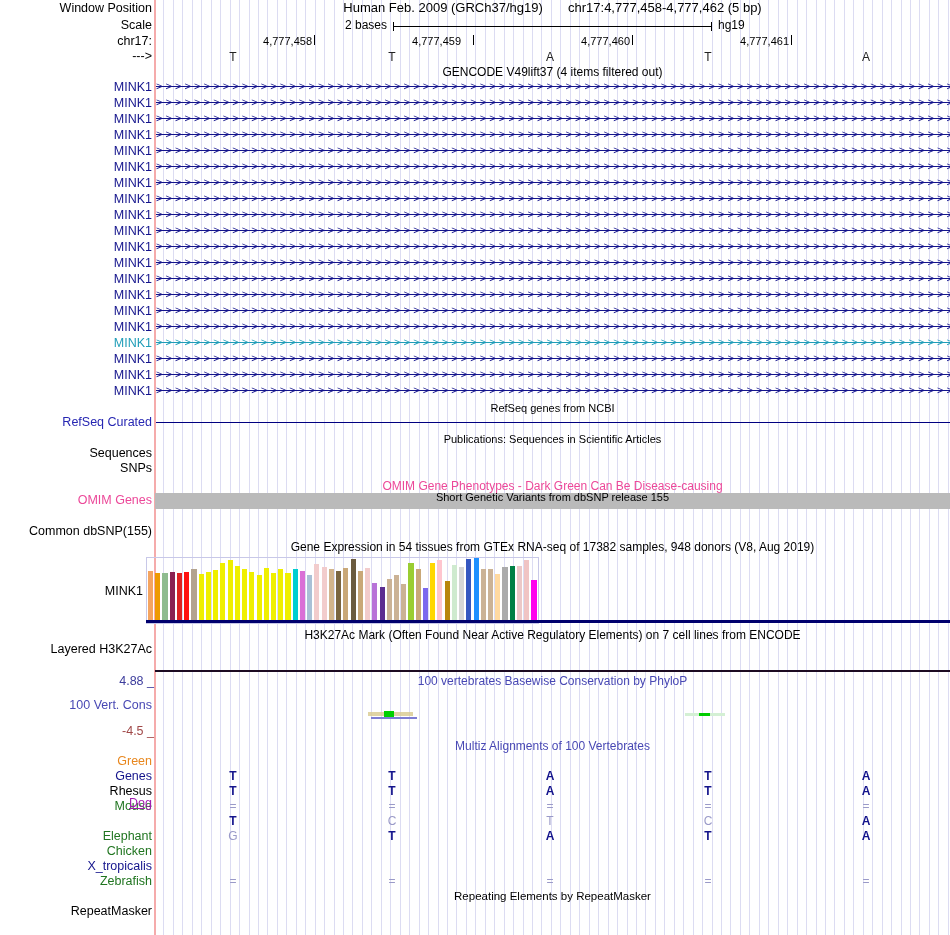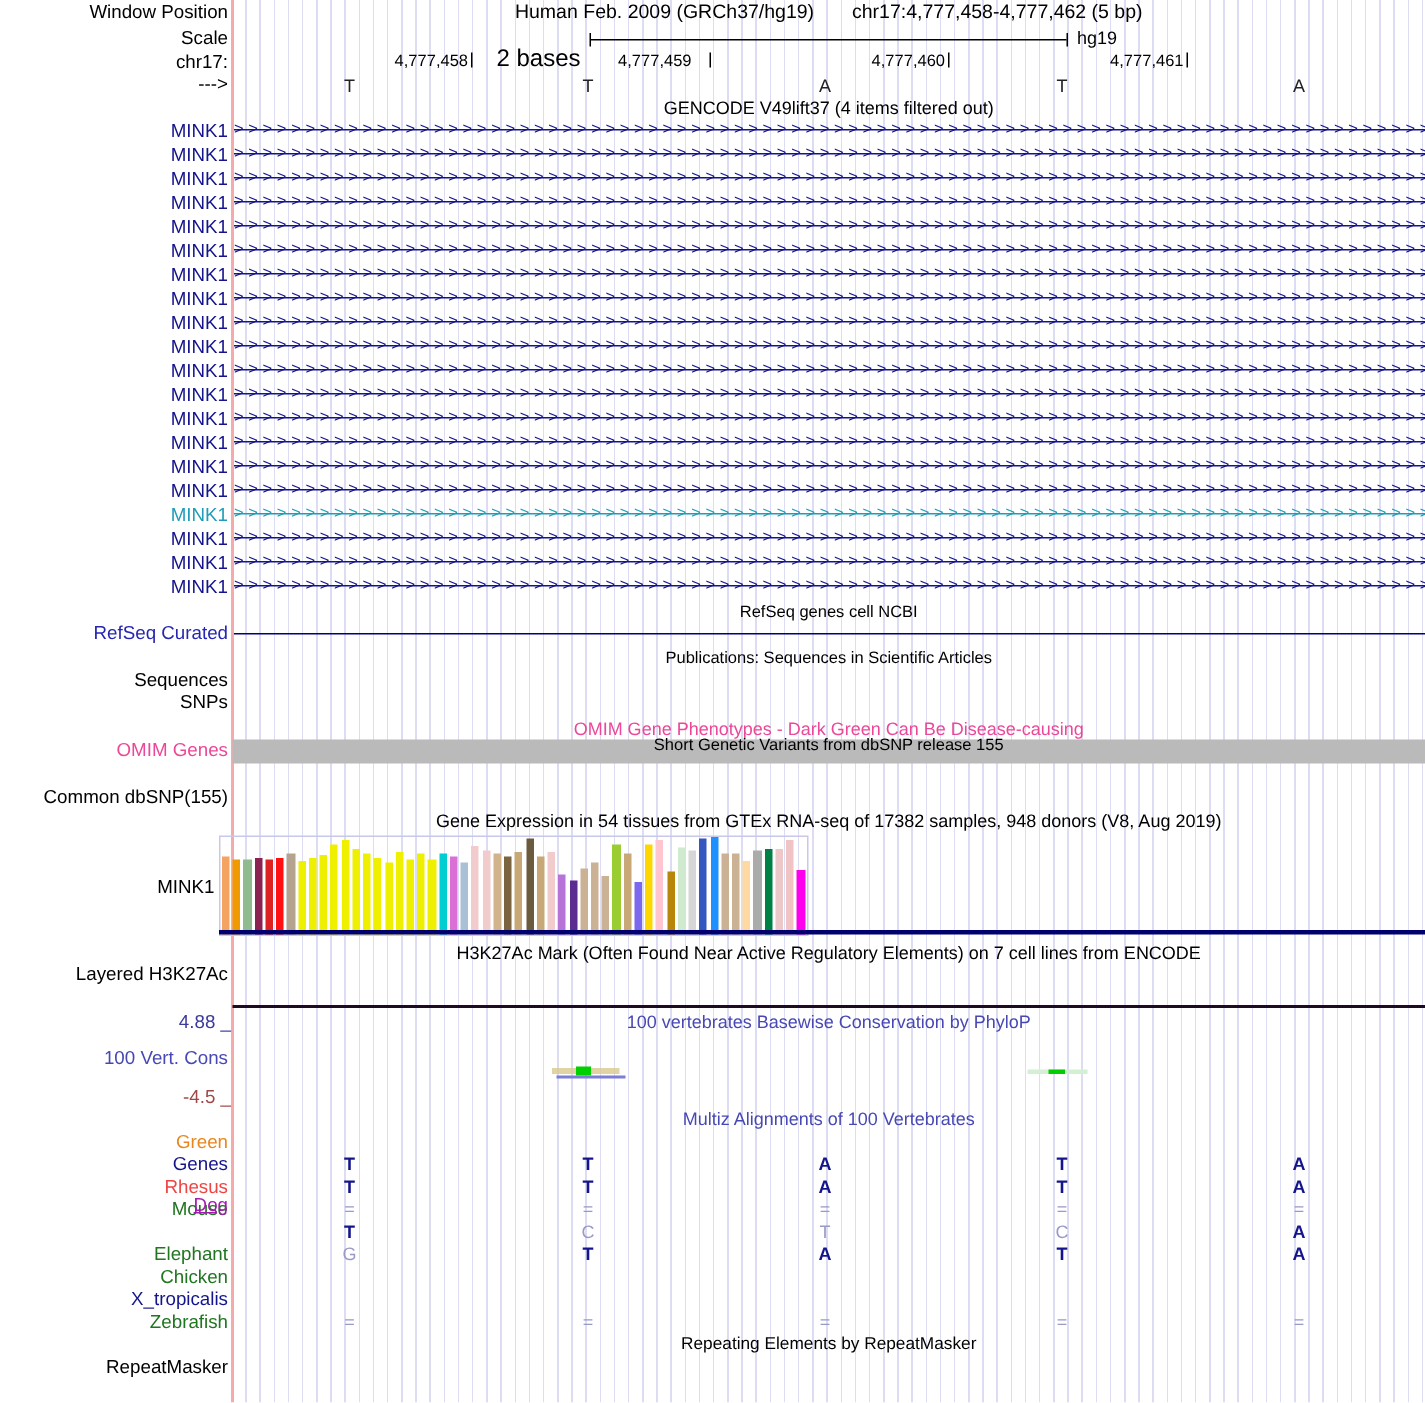--- a/index.html
+++ b/index.html
@@ -58,21 +58,21 @@
 <div id="pink-divider"></div>
 
 <div class="ctitle" style="top:1px;font-size:13px">
   <span>Human Feb. 2009 (GRCh37/hg19)</span>
   <span style="display:inline-block;width:18px"></span>
   <span>chr17:4,777,458-4,777,462 (5 bp)</span>
 </div>
 <div class="lbl" style="top:1px">Window Position</div>
 
 <div class="lbl" style="top:18px">Scale</div>
-<div class="abs" style="top:31px;right:563px;font-size:16px">2 bases</div>
+<div class="abs" style="top:18px;right:563px;font-size:12px">2 bases</div>
 <div id="scalebar"></div>
 <div class="abs" style="top:18px;left:718px;font-size:12px">hg19</div>
 
 <div class="lbl" style="top:34px">chr17:</div>
 <div id="coord-row">
     <div class="coordnum" style="right: 638px;">4,777,458</div>
     <div class="coordtick" style="left: 314px;"></div>
     <div class="coordnum" style="right: 489px;">4,777,459</div>
     <div class="coordtick" style="left: 473px;"></div>
     <div class="coordnum" style="right: 320px;">4,777,460</div>
@@ -189,21 +189,21 @@
     <div class="gene-row navy" style="top: 367px;">
       <div class="line"></div>
       <span class="arrows">&gt;&gt;&gt;&gt;&gt;&gt;&gt;&gt;&gt;&gt;&gt;&gt;&gt;&gt;&gt;&gt;&gt;&gt;&gt;&gt;&gt;&gt;&gt;&gt;&gt;&gt;&gt;&gt;&gt;&gt;&gt;&gt;&gt;&gt;&gt;&gt;&gt;&gt;&gt;&gt;&gt;&gt;&gt;&gt;&gt;&gt;&gt;&gt;&gt;&gt;&gt;&gt;&gt;&gt;&gt;&gt;&gt;&gt;&gt;&gt;&gt;&gt;&gt;&gt;&gt;&gt;&gt;&gt;&gt;&gt;&gt;&gt;&gt;&gt;&gt;&gt;&gt;&gt;&gt;&gt;&gt;&gt;&gt;&gt;&gt;&gt;&gt;&gt;</span>
     </div>
     <div class="gene-row navy" style="top: 383px;">
       <div class="line"></div>
       <span class="arrows">&gt;&gt;&gt;&gt;&gt;&gt;&gt;&gt;&gt;&gt;&gt;&gt;&gt;&gt;&gt;&gt;&gt;&gt;&gt;&gt;&gt;&gt;&gt;&gt;&gt;&gt;&gt;&gt;&gt;&gt;&gt;&gt;&gt;&gt;&gt;&gt;&gt;&gt;&gt;&gt;&gt;&gt;&gt;&gt;&gt;&gt;&gt;&gt;&gt;&gt;&gt;&gt;&gt;&gt;&gt;&gt;&gt;&gt;&gt;&gt;&gt;&gt;&gt;&gt;&gt;&gt;&gt;&gt;&gt;&gt;&gt;&gt;&gt;&gt;&gt;&gt;&gt;&gt;&gt;&gt;&gt;&gt;&gt;&gt;&gt;&gt;&gt;&gt;</span>
     </div>
   </div>
 
-<div class="ctitle small" style="top:402px">RefSeq genes cell NCBI</div>
+<div class="ctitle small" style="top:402px">RefSeq genes from NCBI</div>
 <div class="lbl" style="top:415px;color:#2626b2">RefSeq Curated</div>
 <div id="refseq-line"></div>
 
 <div class="ctitle small" style="top:433px">Publications: Sequences in Scientific Articles</div>
 <div class="lbl" style="top:446px">Sequences</div>
 <div class="lbl" style="top:461px">SNPs</div>
 
 <div class="ctitle dgreen" style="top:480px">OMIM Gene Phenotypes - Dark Green Can Be Disease-causing</div>
 <div class="lbl dgreen" style="top:493px">OMIM Genes</div>
 <div id="omim-bar"></div>
@@ -287,21 +287,21 @@
 
 <div class="ctitle blue" style="top:740px">Multiz Alignments of 100 Vertebrates</div>
 <div id="multiz-rows">
     <div class="lbl" style="top: 754px; color: rgb(232, 135, 30);">Green</div>
     <div class="lbl" style="top: 769px; color: rgb(20, 20, 140);">Genes</div>
     <div class="mz-cell mz-d" style="left: 221px; top: 769px;">T</div>
     <div class="mz-cell mz-d" style="left: 380px; top: 769px;">T</div>
     <div class="mz-cell mz-d" style="left: 538px; top: 769px;">A</div>
     <div class="mz-cell mz-d" style="left: 696px; top: 769px;">T</div>
     <div class="mz-cell mz-d" style="left: 854px; top: 769px;">A</div>
-    <div class="lbl" style="top: 784px; color: #ef4444;">Rhesus</div>
+    <div class="lbl" style="top: 784px; color: #000000;">Rhesus</div>
     <div class="mz-cell mz-d" style="left: 221px; top: 784px;">T</div>
     <div class="mz-cell mz-d" style="left: 380px; top: 784px;">T</div>
     <div class="mz-cell mz-d" style="left: 538px; top: 784px;">A</div>
     <div class="mz-cell mz-d" style="left: 696px; top: 784px;">T</div>
     <div class="mz-cell mz-d" style="left: 854px; top: 784px;">A</div>
     <div class="lbl" style="top: 799px; color: rgb(32, 117, 32);">Mouse</div>
     <div class="mz-cell mz-l" style="left: 221px; top: 799px;">=</div>
     <div class="mz-cell mz-l" style="left: 380px; top: 799px;">=</div>
     <div class="mz-cell mz-l" style="left: 538px; top: 799px;">=</div>
     <div class="mz-cell mz-l" style="left: 696px; top: 799px;">=</div>

